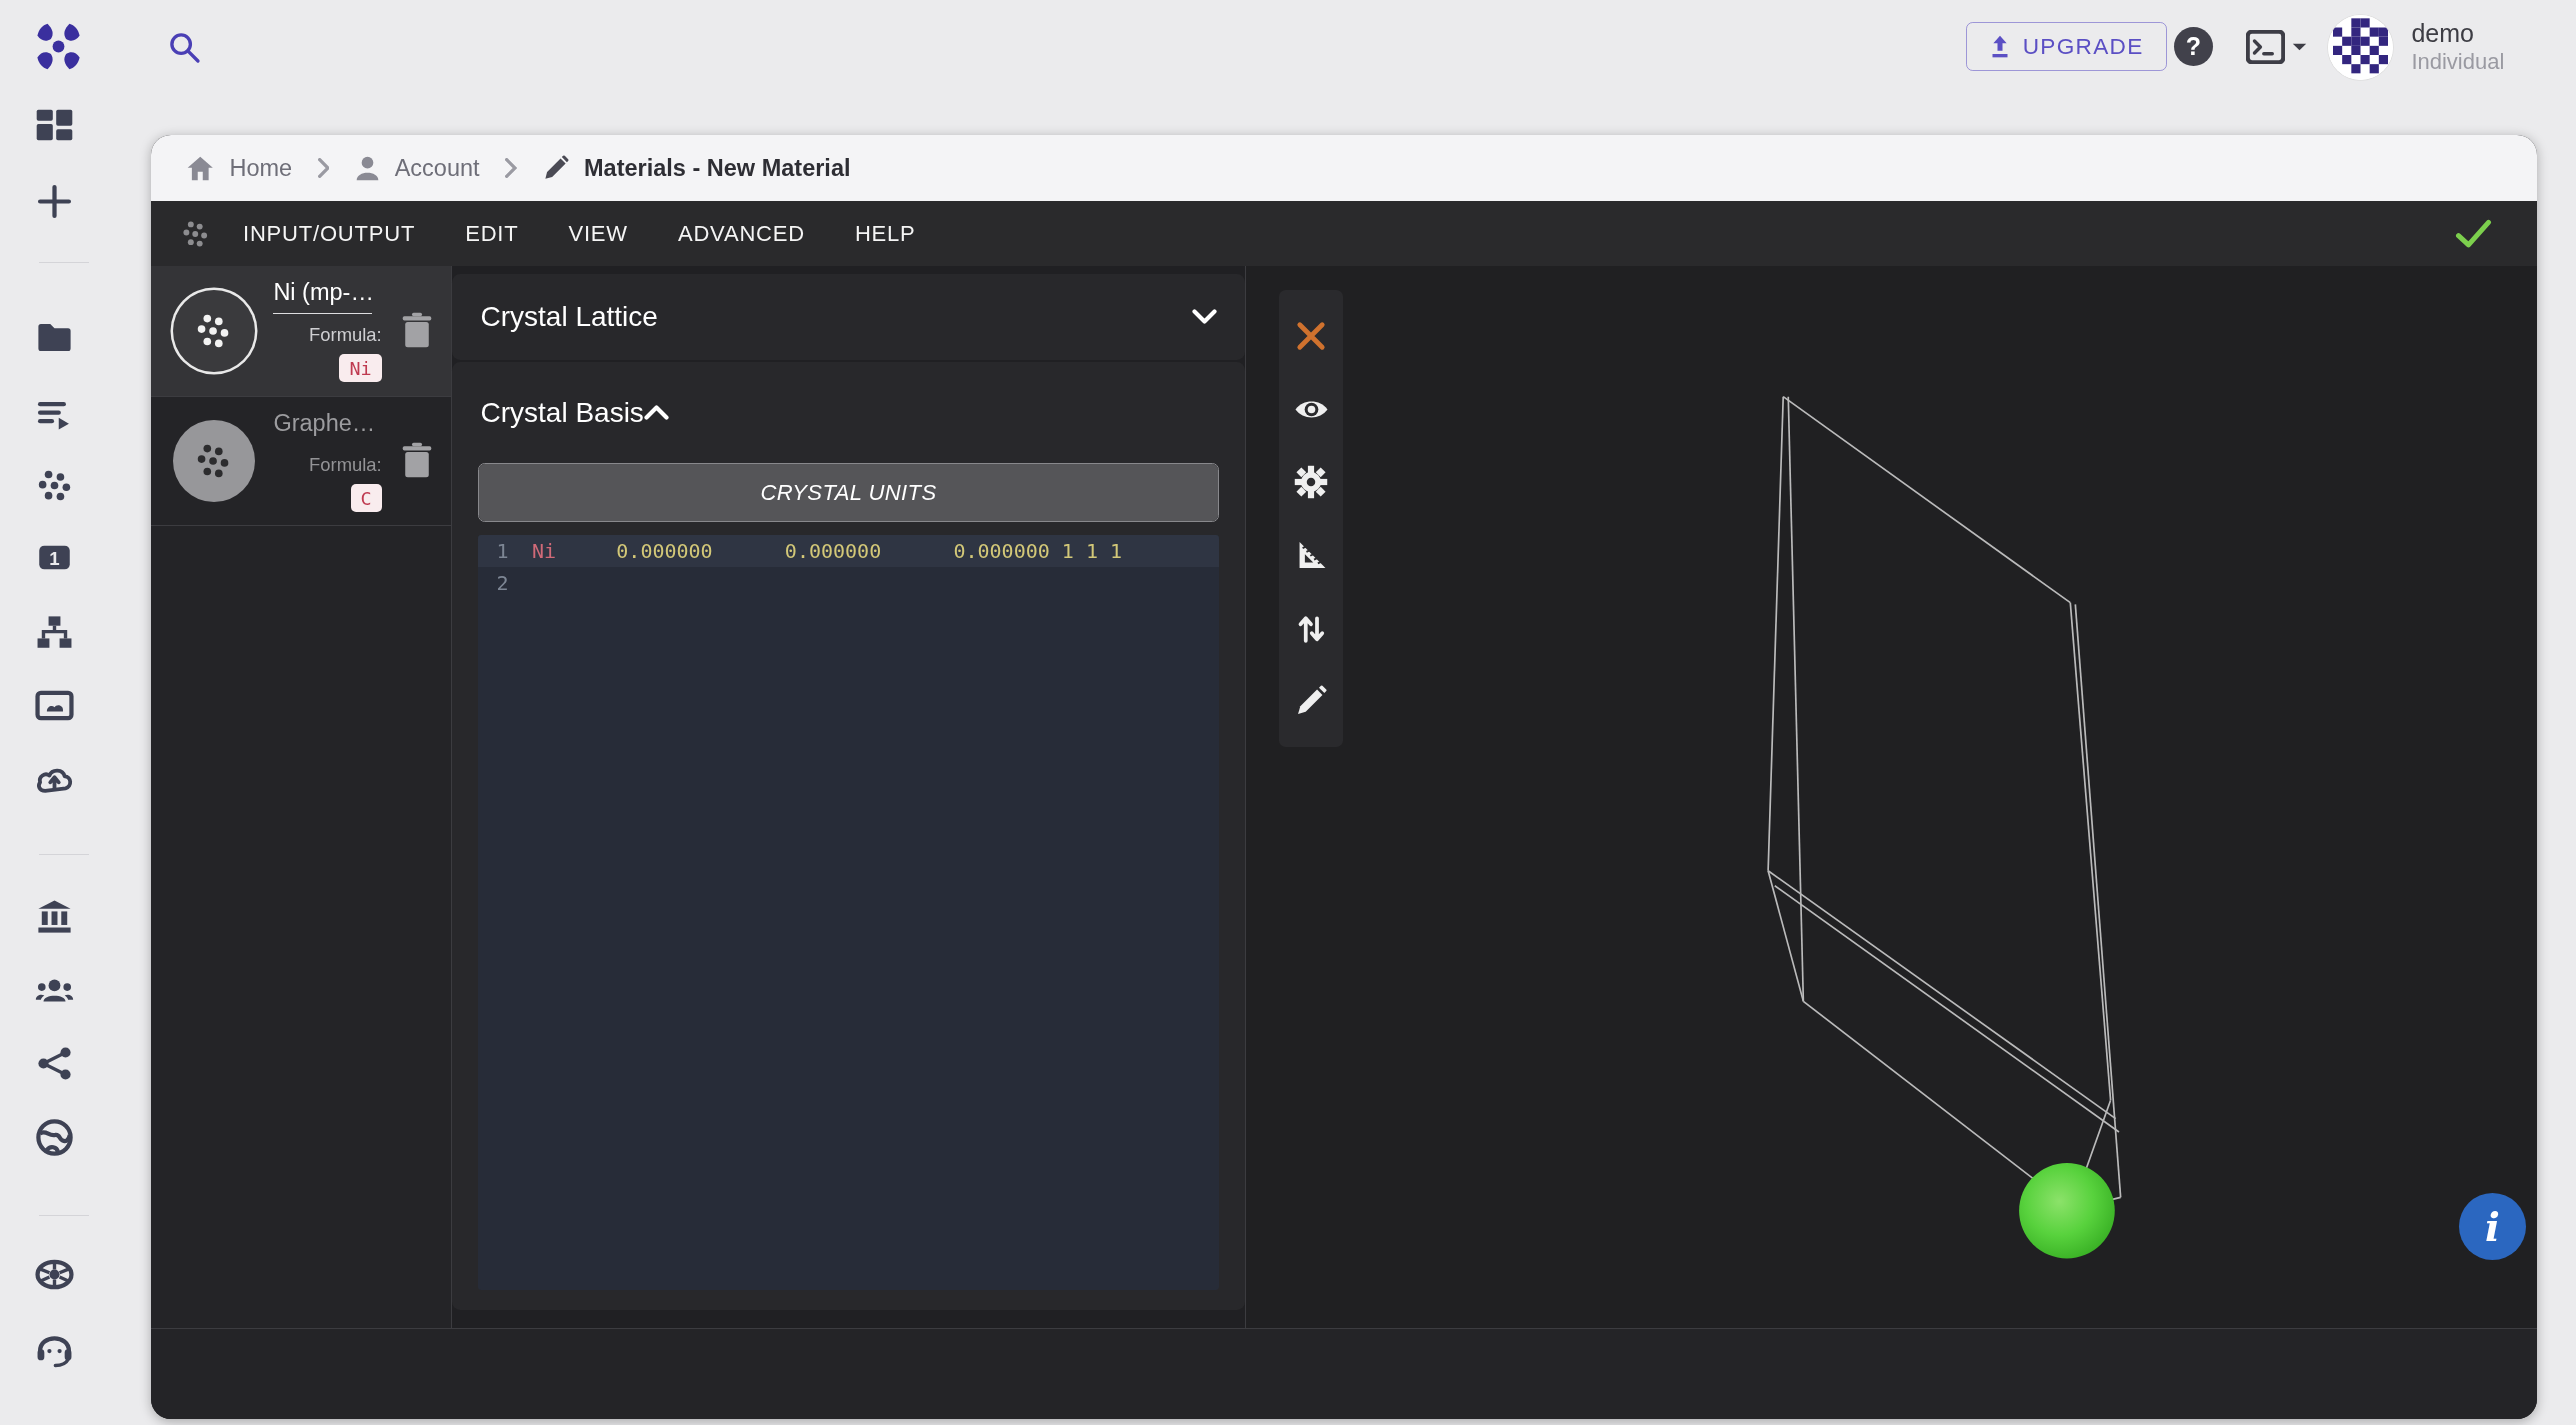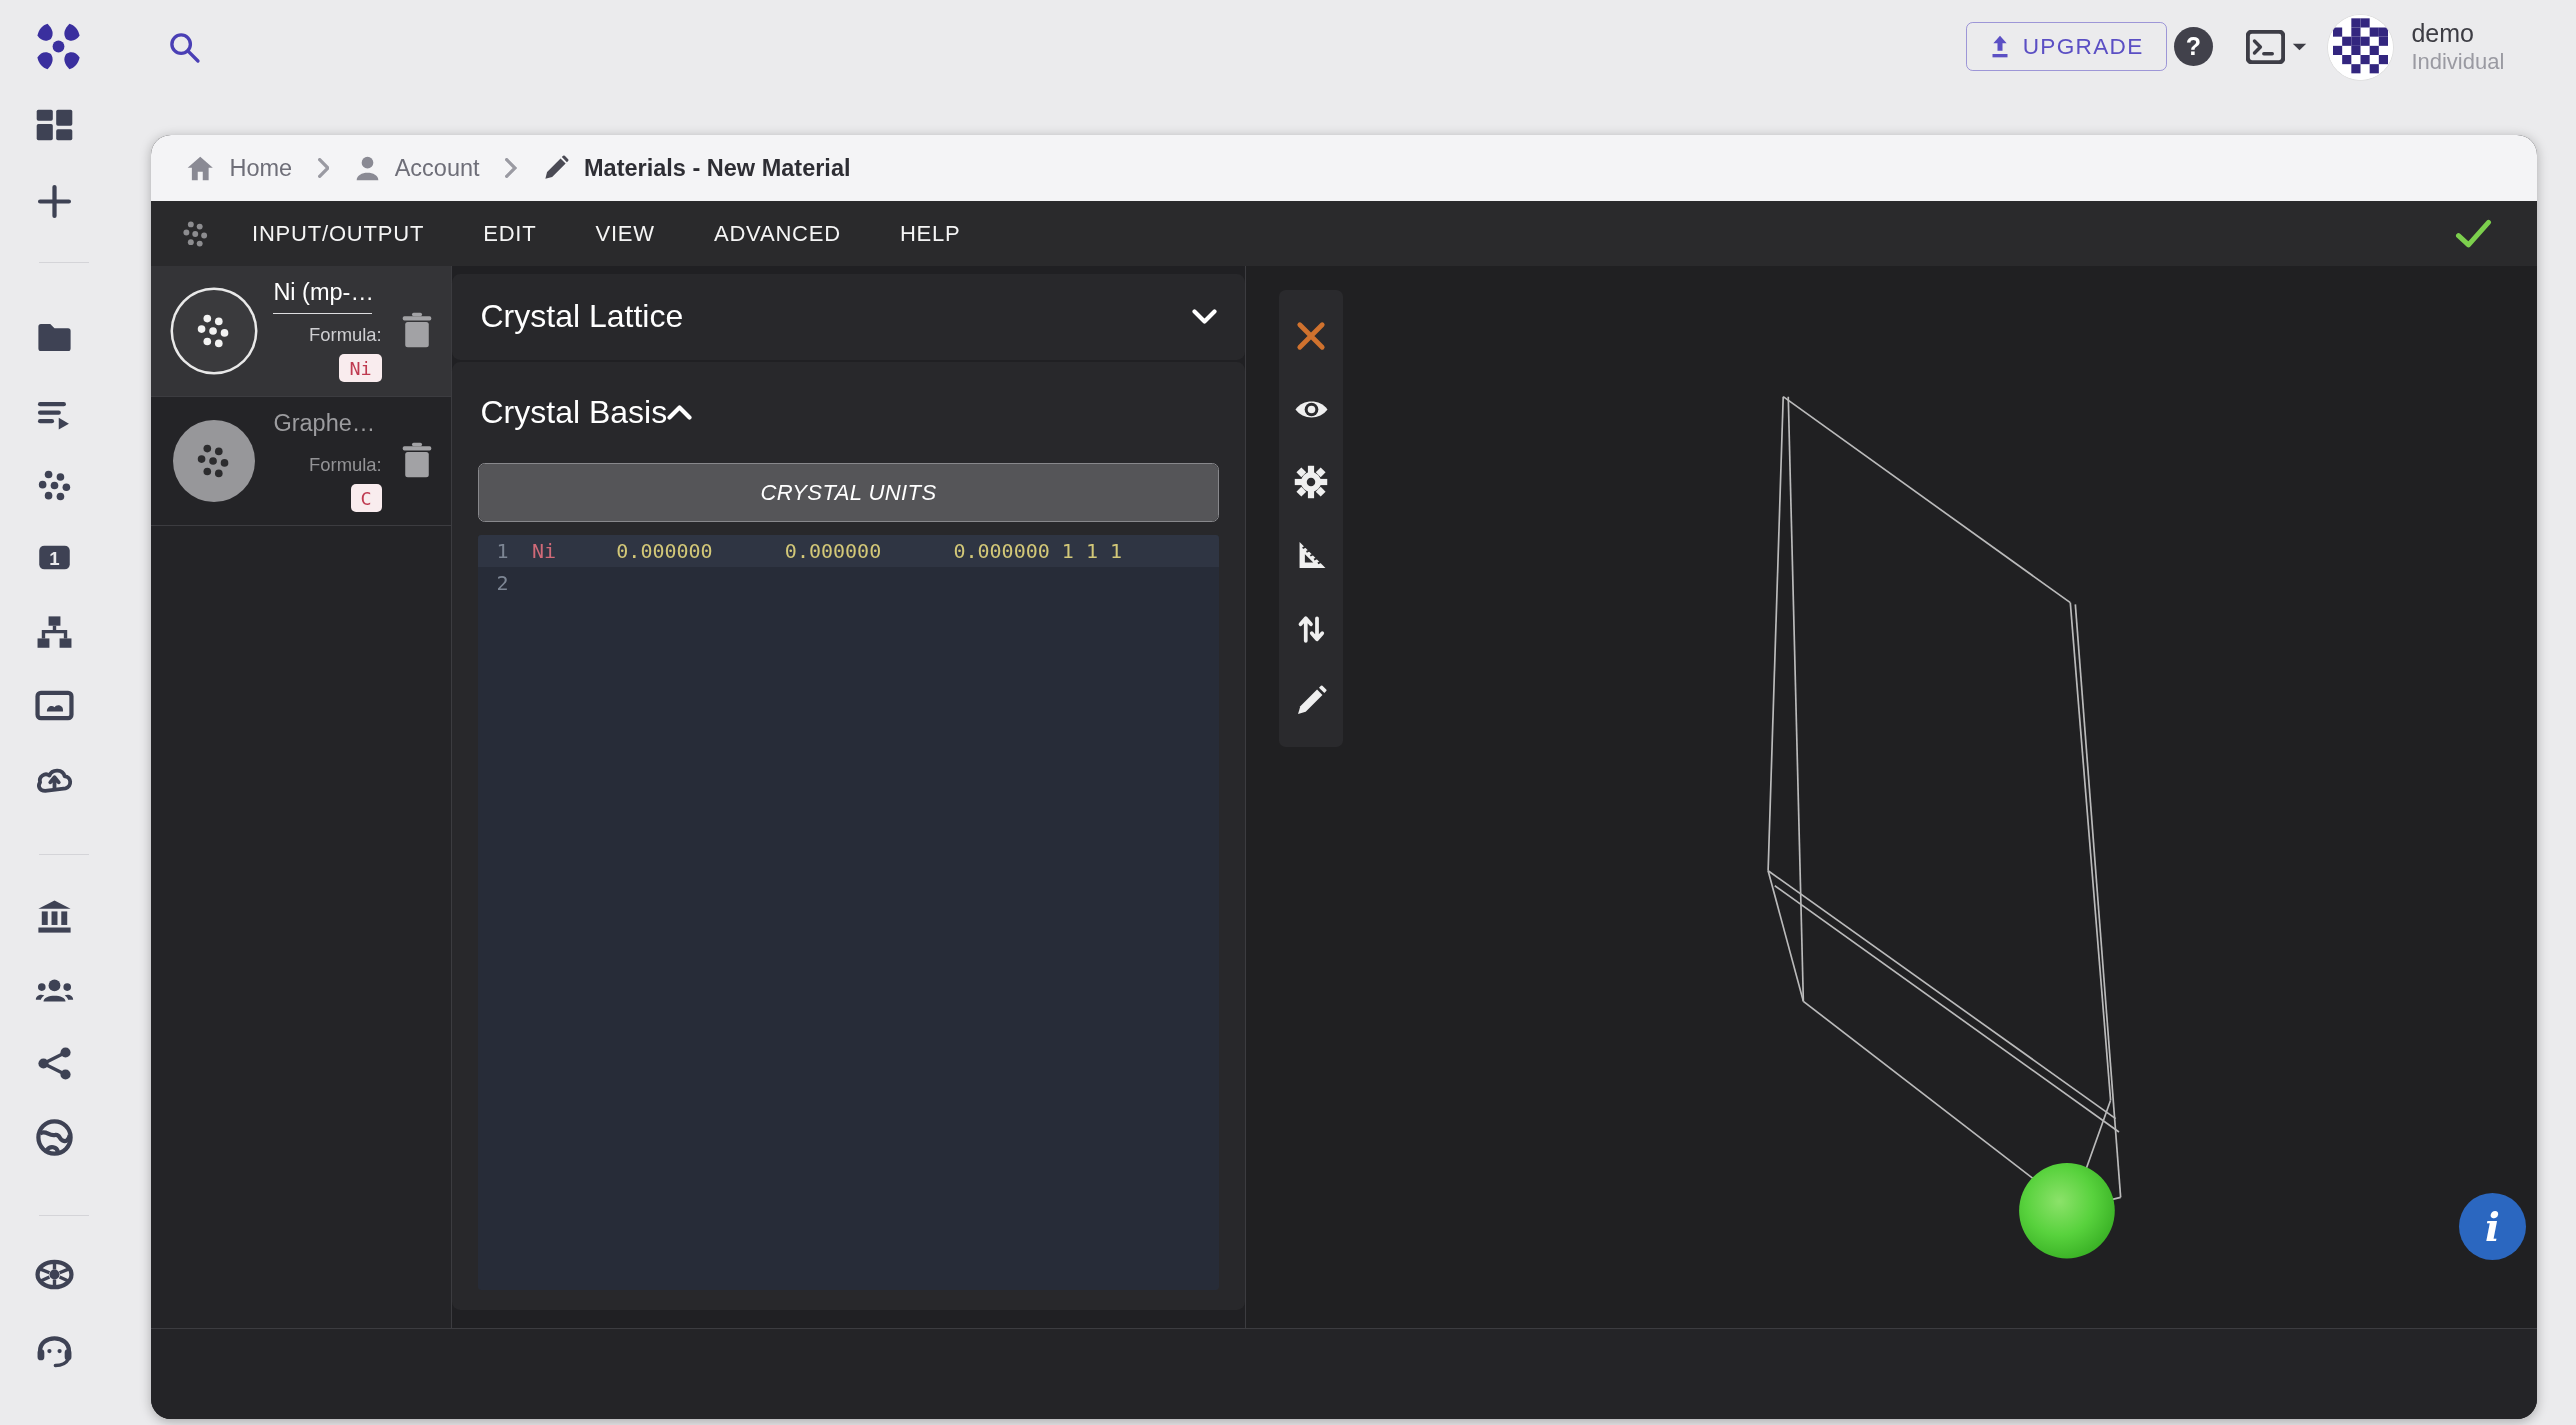--- a/index.html
+++ b/index.html
@@ -27,21 +27,21 @@
 
   
   #card { left:151px; top:135px; width:2386px; height:1284px; border-radius:20px; overflow:hidden;
     background:#242427; box-shadow:0 2.5px 11.7px rgba(0,0,0,.28); display:flex; flex-direction:column; }
   #breadcrumb { height:66px; background:#f4f4f6; display:flex; align-items:center; padding-left:35px; gap:17px; flex:0 0 auto; }
   .bc-item { display:flex; align-items:center; gap:15px; cursor:pointer; }
   .bc-label { font-size:23.5px; color:#6e6e78; font-weight:500; }
   .bc-label.current { color:#2e2e34; font-weight:600; cursor:default; }
   .bc-sep { margin:0 8.4px; }
 
-  #menubar { height:65px; background:#2a2a2c; display:flex; align-items:center; padding:0 25px; gap:15px; flex:0 0 auto; }
+  #menubar { height:65px; background:#2a2a2c; display:flex; align-items:center; padding:0 25px; gap:6px; flex:0 0 auto; }
   .menu-item { color:#f5f5f5; font-size:22px; letter-spacing:0.8px; font-weight:500; padding:15px 22px; cursor:pointer; }
   #menubar .spacer { flex:1; }
 
   #body { flex:1; display:flex; min-height:0; }
 
   
   #materials-col { width:301px; background:#242427; border-right:0.8px solid #3c3c40; display:flex; flex-direction:column;text-align:right; }
   .mat-item { display:flex; align-items:center; padding:13.4px 17px 13.4px 22px; gap:18.4px; border-bottom:0.8px solid #3c3c40; cursor:pointer; }
   .mat-item.selected { background:#343437; }
   .mat-item .avatar-c { width:82px; height:82px; border-radius:50%; flex:0 0 auto;
@@ -55,21 +55,21 @@
   .mat-formula-label { font-size:18.4px; color:#cfcfd2; margin-top:10px; }
   .mat-item:not(.selected) .mat-formula-label { color:#939396; }
   .badge { display:inline-block; margin-top:8.4px; font-family:"DejaVu Sans Mono", monospace; font-size:18.4px;
     color:#bf3a50; background:#f9ecee; border-radius:5px; padding:3.4px 10px; }
   .trash { width:34px; height:37px; flex:0 0 auto; cursor:pointer; }
 
   
   #editor-col { width:794px; background:#202023; border-right:0.8px solid #3c3c40; display:flex; flex-direction:column; padding-top:7.5px; }
   .accordion { background:#28282b; border-radius:8.4px; }
   #acc-lattice { height:86px; margin-bottom:2.5px; display:flex; align-items:center; justify-content:space-between; padding:0 28.5px; cursor:pointer; }
-  .acc-title { color:#fff; font-size:32px; }
+  .acc-title { color:#fff; font-size:28px; }
   #acc-basis { flex:1; margin-bottom:18.4px; display:flex; flex-direction:column; min-height:0; }
   #acc-basis-header { height:101px; display:flex; align-items:center; padding:0 28.5px; flex:0 0 auto; cursor:pointer; }
   #tabs { margin:0 26px; height:59px; display:flex; border:0.8px solid #88888c; border-radius:6.7px; overflow:hidden; flex:0 0 auto; }
   .tab { flex:1; display:flex; align-items:center; justify-content:center; font-size:22px; letter-spacing:0.4px;
     color:#fff; font-weight:500; cursor:pointer; background:#232326;font-style:italic; }
   .tab.active { background:#555558; }
   .tab + .tab { border-left:0.8px solid #88888c; }
   #code-editor { margin:13.4px 26px 20px 26px; flex:1; background:#272c38; border-radius:3.4px; overflow:hidden;
     font-family:"DejaVu Sans Mono", monospace; font-size:20px; line-height:32px; }
   .code-row { display:flex; white-space:pre; }

